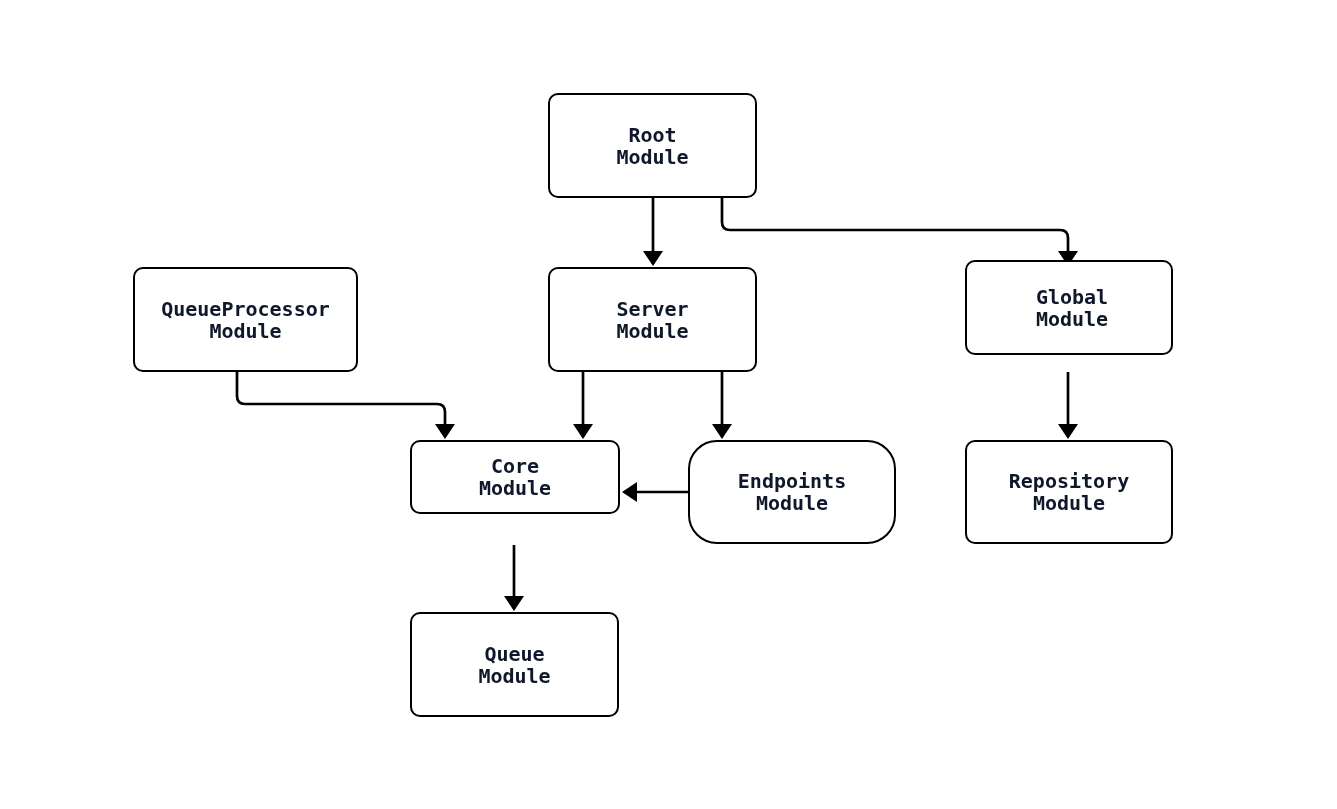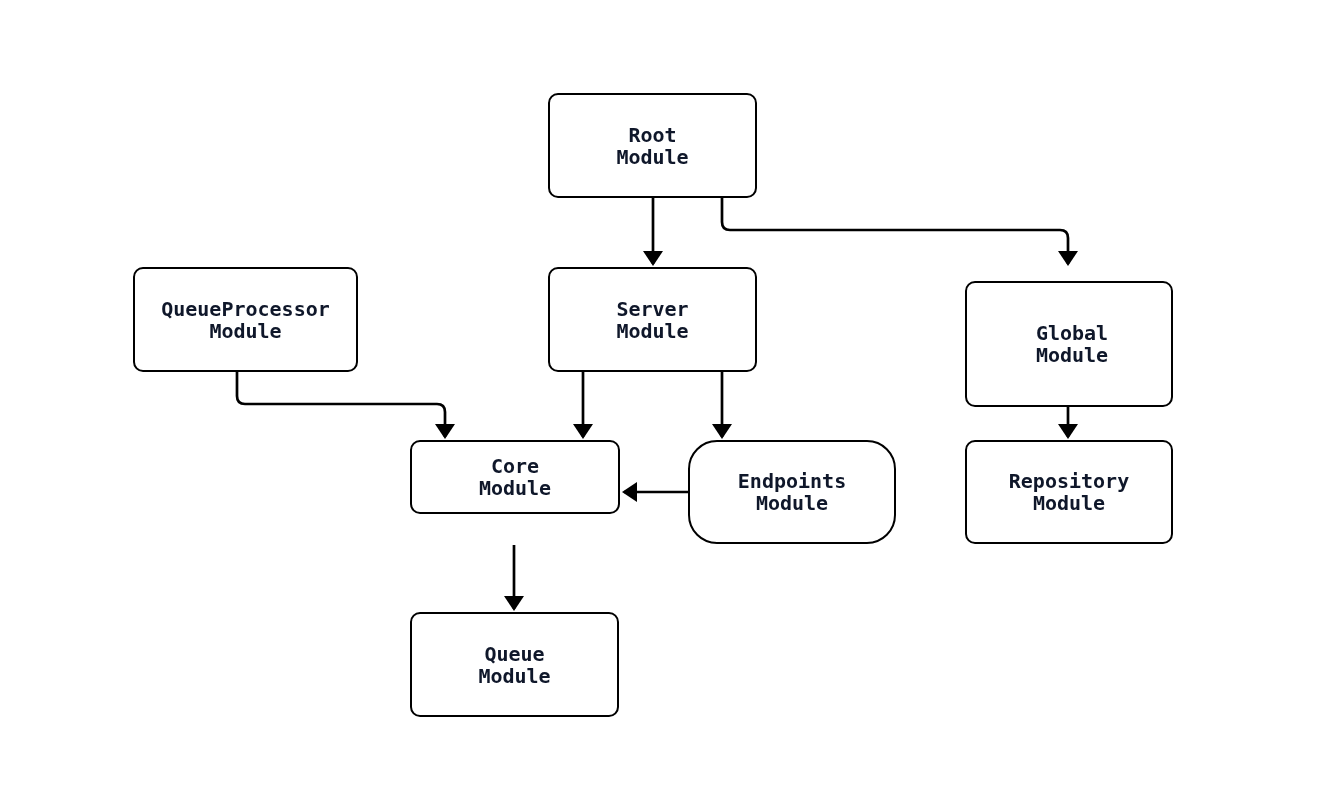--- a/index.html
+++ b/index.html
@@ -83,21 +83,21 @@
   <div class="node" style="left:133px; top:267px; width:225px; height:105px;">
     <span class="node-label-line">QueueProcessor</span>
     <span class="node-label-line">Module</span>
   </div>
 
   <div class="node" style="left:548px; top:267px; width:209px; height:105px;">
     <span class="node-label-line">Server</span>
     <span class="node-label-line">Module</span>
   </div>
 
-  <div class="node" style="left:965px; top:281px; width:208px; height:126px;padding-left:6px;">
+  <div class="node" style="left:965px; top:260px; width:208px; height:95px;padding-left:6px;">
     <span class="node-label-line">Global</span>
     <span class="node-label-line">Module</span>
   </div>
 
   <div class="node" style="left:410px; top:440px; width:210px; height:74px;">
     <span class="node-label-line">Core</span>
     <span class="node-label-line">Module</span>
   </div>
 
   <div class="node" style="left:688px; top:440px; width:208px; height:104px;border-radius:29px;">

